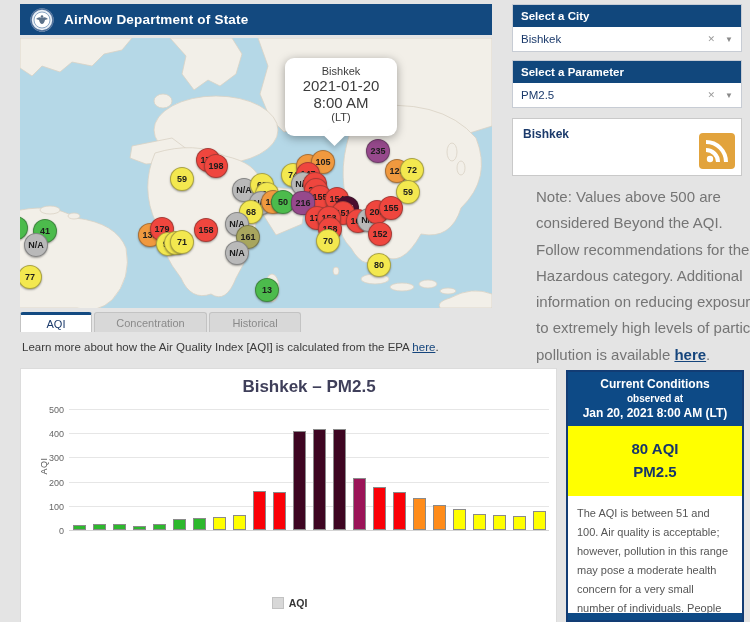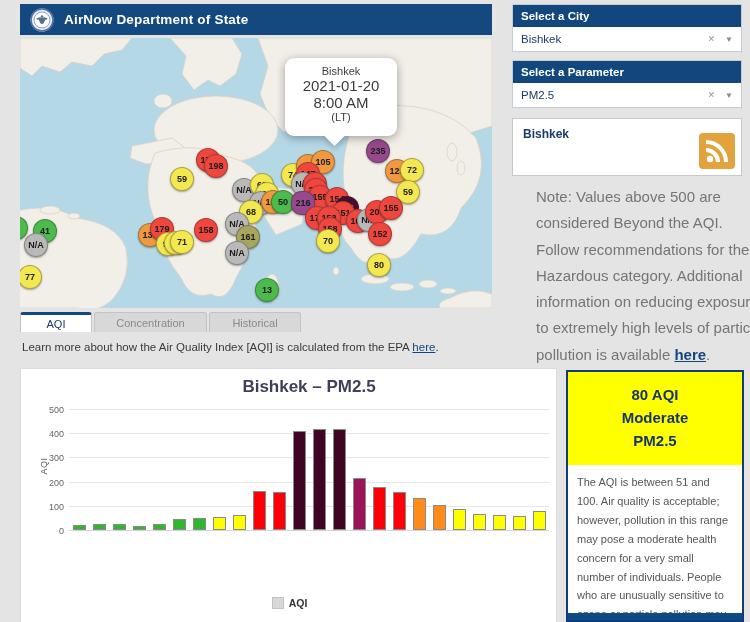--- a/index.html
+++ b/index.html
@@ -279,23 +279,27 @@
       </div>
     <div class="axisline"></div>
 
     <div class="legend">
       <span class="swatch"></span>
       <span class="ltext">AQI</span>
     </div>
   </div>
 
   <div class="cond-panel">
+    <div class="cond-head">
+      <div class="l1">Current Conditions</div>
+      <div class="l2">observed at</div>
+      <div class="l3">Jan 20, 2021 8:00 AM (LT)</div>
+    </div>
     <div class="cond-aqi">
       <div>80 AQI</div>
-      <div>Moderate</div>
       <div>PM2.5</div>
     </div>
     <div class="cond-health">
       <div class="h-text">The AQI is between 51 and 100. Air quality is acceptable; however, pollution in this range may pose a moderate health concern for a very small number of individuals. People who are unusually sensitive to ozone or particle pollution may experience respiratory symptoms.</div>
     </div>
     <div class="cond-foot"></div>
   </div>
 
 </div>
 

